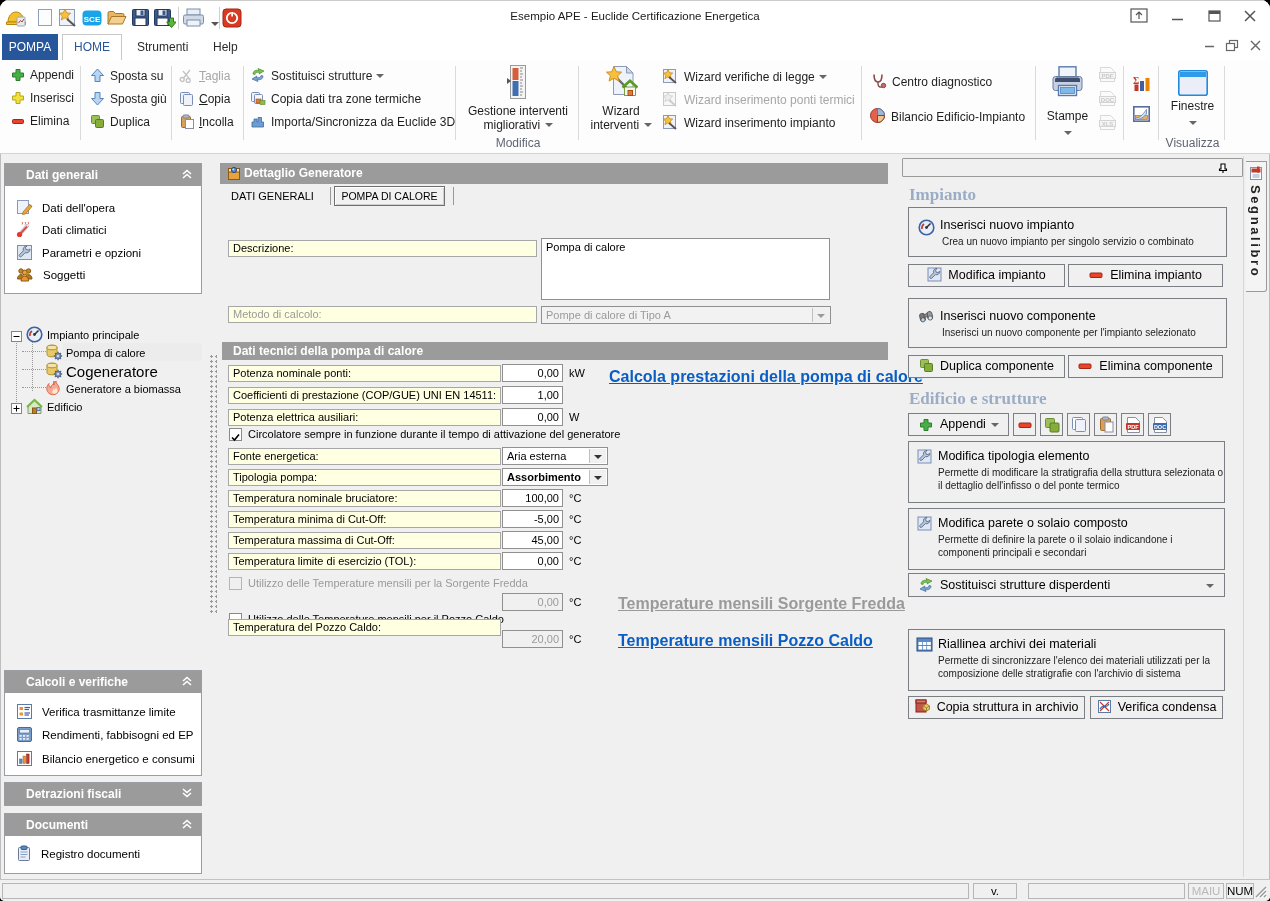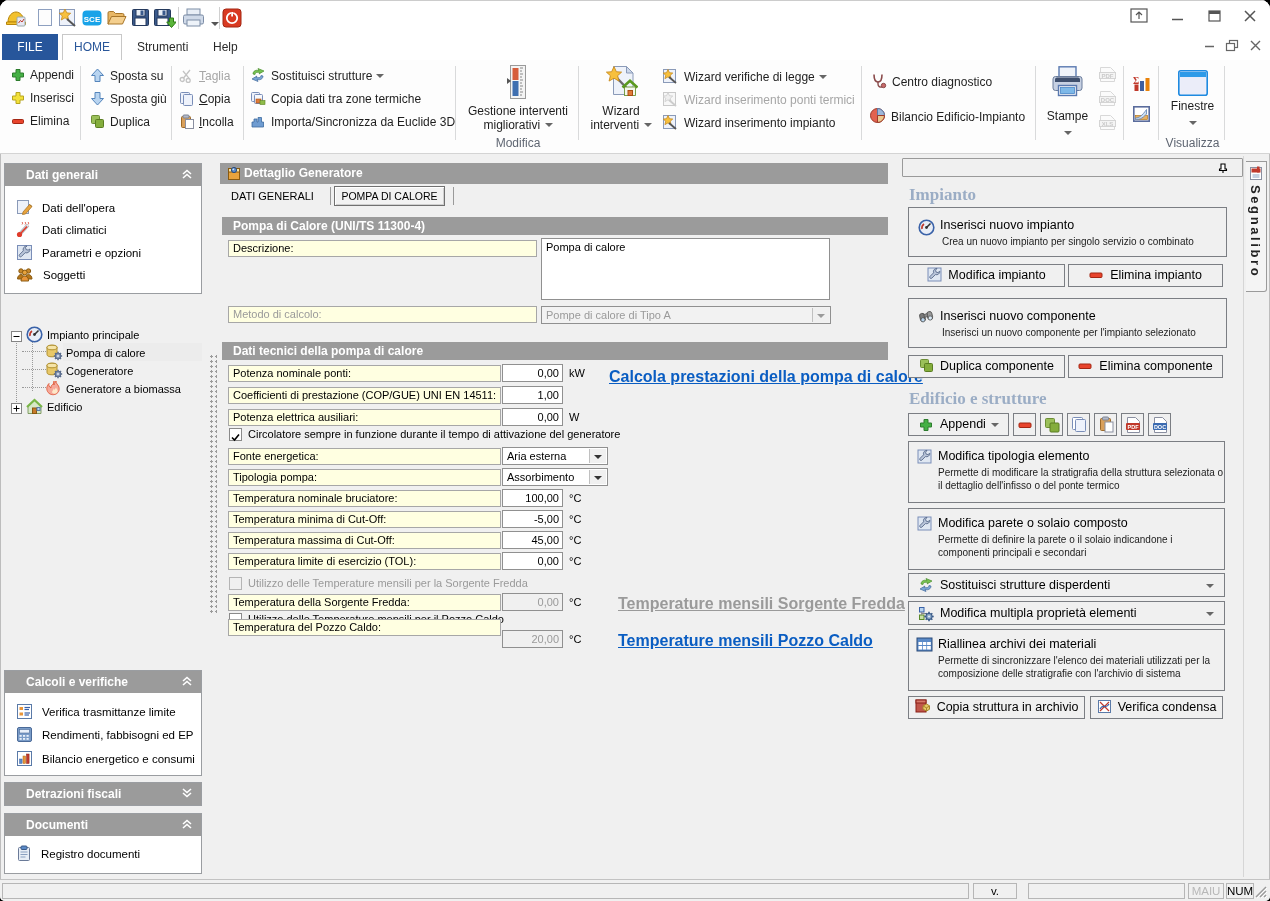--- a/index.html
+++ b/index.html
@@ -52,20 +52,21 @@
 
 .rpbtn{position:absolute;background:#f0f0f0;border:1px solid #7b7e83;font-size:12.5px;color:#000;}
 .rphead{position:absolute;font-family:"Liberation Serif",serif;font-weight:bold;font-size:17px;color:#9badc5;}
 .rpbig .t{font-size:12.5px;color:#000;}
 .rpbig .d{font-size:10px;color:#222;line-height:12.5px;}
 </style>
 </head>
 <body>
 <div id="win">
   <div id="titlebar">
+    <div id="title">Esempio APE - Euclide Certificazione Energetica</div>
     <div class="qat" style="left:5px;"><svg width="22" height="20">
           <path d="M3 14 c0-6 4-10 8-10 s8 4 8 10z" fill="#f2c12e" stroke="#b8860b"></path>
           <path d="M1.5 14 h19 v2.5 h-19z" fill="#f2c12e" stroke="#b8860b"></path>
           <rect x="12" y="9" width="8" height="9" fill="#e8e8f4" stroke="#9aa" rx="1"></rect>
           <path d="M13.5 15 l2-2.5 1.5 1.5 2-3" stroke="#c0392b" fill="none"></path>
         </svg></div>
     <div class="qat" style="left:36px;"><svg width="18" height="20">
           <rect x="2.5" y="1.5" width="13" height="16" fill="#fdfdfd" stroke="#8ea0c0"></rect>
         </svg></div>
     <div class="qat" style="left:58px;"><svg width="20" height="20">
@@ -117,21 +118,21 @@
         </svg></div>
     <div class="winbtn" style="left:1193px;top:5px;"><svg width="45" height="22">
           <rect x="16" y="5" width="11" height="10" fill="none" stroke="#555" stroke-width="1.2"></rect>
           <rect x="16" y="5" width="11" height="3" fill="#555"></rect>
         </svg></div>
     <div class="winbtn" style="left:1229px;top:5px;"><svg width="45" height="22">
           <path d="M16 5 l10 10 M26 5 l-10 10" stroke="#555" stroke-width="1.5"></path>
         </svg></div>
   </div>
   <div id="tabrow">
-    <div id="filetab">FILE</div>
+    <div id="filetab">POMPA</div>
     <div id="hometab">HOME</div>
     <div class="tabtxt" style="left:137px;">Strumenti</div>
     <div class="tabtxt" style="left:213px;">Help</div>
     <div class="abs" style="left:1201px;top:5px;"><svg width="18" height="18">
           <line x1="4" y1="9.5" x2="13" y2="9.5" stroke="#666" stroke-width="1.4"></line>
         </svg></div>
     <div class="abs" style="left:1223px;top:5px;"><svg width="18" height="18">
           <rect x="6.5" y="3.5" width="8" height="7" fill="#fff" stroke="#666" stroke-width="1.2"></rect>
           <rect x="3.5" y="6.5" width="8" height="7" fill="#fff" stroke="#666" stroke-width="1.2"></rect>
         </svg></div>
@@ -396,21 +397,21 @@
             <g stroke="#5a6c8c" stroke-width="1.4">
               <line x1="13" y1="7.8" x2="13" y2="16.2"></line>
               <line x1="8.8" y1="12" x2="17.2" y2="12"></line>
               <line x1="10" y1="9" x2="16" y2="15"></line>
               <line x1="16" y1="9" x2="10" y2="15"></line>
             </g>
             <circle cx="13" cy="12" r="2.2" fill="#8a9ab8"></circle>
             <circle cx="13" cy="12" r="1" fill="#dfe7f2"></circle>
           </g>
         </svg></div>
-    <div class="abs" style="left:66px;top:364px;font-size:11px;line-height:15px;">Cogeneratore</div>
+    <div class="abs" style="left:66px;top:364px;font-size:15px;line-height:15px;">Cogeneratore</div>
     <div class="abs" style="left:45px;top:380px;"><svg width="18" height="17">
           <path d="M9 1 c1 3-4 4-3 7 -2-1-2.5-3-2-4.5 -2 2-3 5-1.5 8 1.5 3 5.5 4 8.5 2.5 3-1.5 4-5 2.5-8 -0.8-1.5-2.5-2.5-2.5-5 -0.5 1.5-2 2-2 4 -0.8-1.5 0-3 0-4z" fill="#f5a89a" stroke="#e05a3a" stroke-width="0.9"></path>
           <path d="M8.5 8 c0.5 2-2 3-1.2 4.8 1.5 1.5 4.5 1 5.2-1 0.5-1.8-1-2.8-1.5-4.3 -0.3 1-1.5 1.3-1.5 2.5 -0.8-0.8-0.5-1.5-1-2z" fill="#fde8c8"></path>
         </svg></div>
     <div class="abs" style="left:66px;top:382px;font-size:11px;line-height:15px;">Generatore a biomassa</div>
     <div class="abs" style="left:11px;top:400px;"><svg width="11" height="11">
           <rect x="0.5" y="0.5" width="10" height="10" fill="#fff" stroke="#848484"></rect>
           <line x1="2.5" y1="5.5" x2="8.5" y2="5.5" stroke="#000"></line>
           <line x1="5.5" y1="2.5" x2="5.5" y2="8.5" stroke="#000"></line>
         </svg></div>
@@ -486,21 +487,20 @@
           <circle cx="7" cy="4" r="2.6" fill="#5a8ac8" stroke="#2a4a78"></circle>
           <circle cx="6.3" cy="3.3" r="0.9" fill="#cfe0f4"></circle>
         </svg>
       <span style="margin-left:24px;">Dettaglio Generatore</span>
     </div>
     <div class="abs" style="left:231px;top:190px;font-size:11px;color:#000;">DATI GENERALI</div>
     <div class="abs" style="left:330px;top:187px;width:1px;height:18px;background:#9a9a9a;"></div>
     <div class="abs" style="left:334px;top:186px;width:111px;height:20px;background:#f2f2f2;border:1px solid #707070;box-shadow:inset 1px 1px 0 #fff, inset -1px -1px 0 #cfcfcf;font-size:10.5px;text-align:center;line-height:19px;">POMPA DI CALORE</div>
     <div class="abs" style="left:453px;top:187px;width:1px;height:18px;background:#9a9a9a;"></div>
 
-    <div class="abs grayhdr" style="left:222px;top:217px;width:666px;height:18px;font-size:12px;line-height:18px;padding-left:11px;">Pompa di Calore (UNI/TS 11300-4)</div>
     <div class="ylabel" style="left:228px;top:240px;width:309px;">Descrizione:</div>
     <div class="abs" style="left:541px;top:238px;width:289px;height:62px;background:#fff;border:1px solid #909090;font-size:11px;padding:2px 4px;">Pompa di calore</div>
     <div class="ylabel" style="left:228px;top:306px;width:309px;color:#9a9a9a;">Metodo di calcolo:</div>
     <div class="combo dis" style="left:541px;top:306px;width:290px;color:#9a9a9a;background:#f2f2f2;">Pompe di calore di Tipo A<span class="cbtn"></span></div>
 
     <div class="abs grayhdr" style="left:222px;top:342px;width:666px;height:18px;font-size:12px;line-height:18px;padding-left:11px;">Dati tecnici della pompa di calore</div>
 
     <div class="ylabel" style="left:228px;top:365px;width:273px;">Potenza nominale ponti:</div>
     <div class="field" style="left:502px;top:364px;width:61px;">0,00</div>
     <div class="unit" style="left:569px;top:367px;">kW</div>
@@ -515,42 +515,41 @@
 
     <div class="cbx" style="left:229px;top:428px;"><svg width="11" height="11">
           <path d="M2 5.5 L4.5 8 L9 2.5" fill="none" stroke="#000" stroke-width="1.6"></path>
         </svg></div>
     <div class="cbxlbl" style="left:248px;top:428px;">Circolatore sempre in funzione durante il tempo di attivazione del generatore</div>
 
     <div class="ylabel" style="left:228px;top:448px;width:273px;">Fonte energetica:</div>
     <div class="combo" style="left:502px;top:447px;width:106px;">Aria esterna<span class="cbtn"></span></div>
 
     <div class="ylabel" style="left:228px;top:469px;width:273px;">Tipologia pompa:</div>
-    <div class="combo" style="left:502px;top:468px;width:106px;">Assorbimento<span class="cbtn"></span></div>
+    <div class="combo" style="left:502px;top:468px;width:106px;font-weight:bold;">Assorbimento<span class="cbtn"></span></div>
 
     <div class="ylabel" style="left:228px;top:490px;width:273px;">Temperatura nominale bruciatore:</div>
     <div class="field" style="left:502px;top:489px;width:61px;padding-left:11px;">100,00</div>
     <div class="unit" style="left:569px;top:492px;">°C</div>
 
     <div class="ylabel" style="left:228px;top:511px;width:273px;">Temperatura minima di Cut-Off:</div>
     <div class="field" style="left:502px;top:510px;width:61px;">-5,00</div>
     <div class="unit" style="left:569px;top:513px;">°C</div>
 
     <div class="ylabel" style="left:228px;top:532px;width:273px;">Temperatura massima di Cut-Off:</div>
     <div class="field" style="left:502px;top:531px;width:61px;">45,00</div>
     <div class="unit" style="left:569px;top:534px;">°C</div>
 
     <div class="ylabel" style="left:228px;top:553px;width:273px;">Temperatura limite di esercizio (TOL):</div>
     <div class="field" style="left:502px;top:552px;width:61px;">0,00</div>
     <div class="unit" style="left:569px;top:555px;">°C</div>
 
     <div class="cbx" style="left:229px;top:577px;background:#f0f0f0;border-color:#b5b5b5;"></div>
     <div class="cbxlbl" style="left:248px;top:577px;color:#9a9a9a;">Utilizzo delle Temperature mensili per la Sorgente Fredda</div>
 
-    <div class="ylabel" style="left:228px;top:594px;width:273px;">Temperatura della Sorgente Fredda:</div>
     <div class="field dfield" style="left:502px;top:593px;width:61px;">0,00</div>
     <div class="unit" style="left:569px;top:596px;">°C</div>
     <div class="link" style="left:618px;top:595px;color:#9a9a9a;">Temperature mensili Sorgente Fredda</div>
 
     <div class="cbx" style="left:229px;top:613px;"><svg width="11" height="11">
           <path d="M2 5.5 L4.5 8 L9 2.5" fill="none" stroke="#000" stroke-width="1.6"></path>
         </svg></div>
     <div class="cbxlbl" style="left:248px;top:613px;">Utilizzo delle Temperature mensili per il Pozzo Caldo</div>
 
     <div class="ylabel" style="left:228px;top:619px;width:273px;">Temperatura del Pozzo Caldo:</div>
@@ -663,40 +662,20 @@
         </svg>
       <div class="t" style="position:absolute;left:29px;top:7px;">Modifica parete o solaio composto</div>
       <div class="d" style="position:absolute;left:29px;top:25px;">Permette di definire la parete o il solaio indicandone i<br>componenti principali e secondari</div>
     </div>
     <div class="rpbtn" style="left:908px;top:573px;width:317px;height:24px;">
       <svg style="position:absolute;left:9px;top:4px;" width="16" height="15">
           <path d="M3 6 C3 3 6 1.5 9 2.5 L8 0.5 L14 3 L9 6 L10 4.5 C7 3.8 5 4.5 5 6.5 Z" fill="#77c353" stroke="#4a8f2c" stroke-width="0.7"></path>
           <path d="M13 8 C13 11 10 12.5 7 11.5 L8 13.5 L2 11 L7 8 L6 9.5 C9 10.2 11 9.5 11 7.5 Z" fill="#7aa7d6" stroke="#41699c" stroke-width="0.7"></path>
         </svg>
       <span style="position:absolute;left:31px;top:4px;">Sostituisci strutture disperdenti</span>
-      <span class="darr" style="position:absolute;right:10px;top:10px;"></span>
-    </div>
-    <div class="rpbtn" style="left:908px;top:601px;width:317px;height:24px;">
-      <svg style="position:absolute;left:9px;top:4px;" width="16" height="16">
-          <rect x="1.5" y="1.5" width="4.5" height="4.5" fill="#b8d4f0" stroke="#3a62a8"></rect>
-          <rect x="1.5" y="9" width="4.5" height="4.5" fill="#c8e0a8" stroke="#5a8a2a"></rect>
-          <path d="M3.7 6 v3 M3.7 7.5 h5" stroke="#888" fill="none"></path>
-          <g>
-            <circle cx="11" cy="10.5" r="3.2" fill="#8aa8c8" stroke="#3a5a88"></circle>
-            <g stroke="#3a5a88" stroke-width="1.6">
-              <line x1="11" y1="5.8" x2="11" y2="15.2"></line>
-              <line x1="6.3" y1="10.5" x2="15.7" y2="10.5"></line>
-              <line x1="7.7" y1="7.2" x2="14.3" y2="13.8"></line>
-              <line x1="14.3" y1="7.2" x2="7.7" y2="13.8"></line>
-            </g>
-            <circle cx="11" cy="10.5" r="2.4" fill="#8aa8c8"></circle>
-            <circle cx="11" cy="10.5" r="1.1" fill="#dfe7f2"></circle>
-          </g>
-        </svg>
-      <span style="position:absolute;left:31px;top:4px;">Modifica multipla proprietà elementi</span>
       <span class="darr" style="position:absolute;right:10px;top:10px;"></span>
     </div>
     <div class="rpbtn rpbig" style="left:908px;top:629px;width:317px;height:62px;">
       <svg style="position:absolute;left:7px;top:7px;" width="17" height="15">
           <rect x="1" y="1" width="15" height="13" fill="#5a8ac8" stroke="#2a4a78"></rect>
           <g fill="#fff">
             <rect x="2.5" y="5" width="3.5" height="3"></rect>
             <rect x="6.8" y="5" width="3.5" height="3"></rect>
             <rect x="11.1" y="5" width="3.7" height="3"></rect>
             <rect x="2.5" y="9" width="3.5" height="3.5"></rect>

